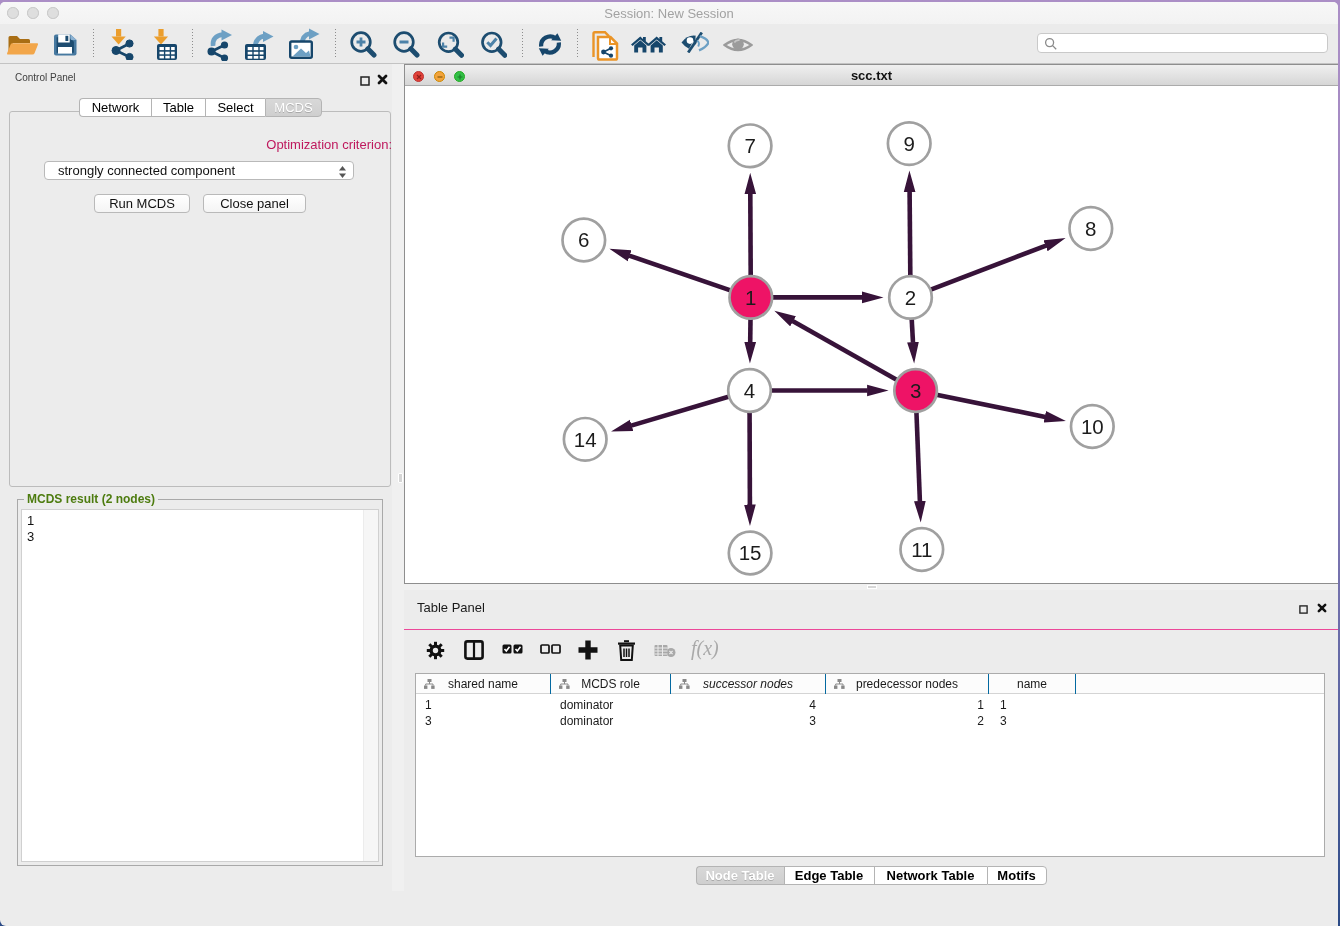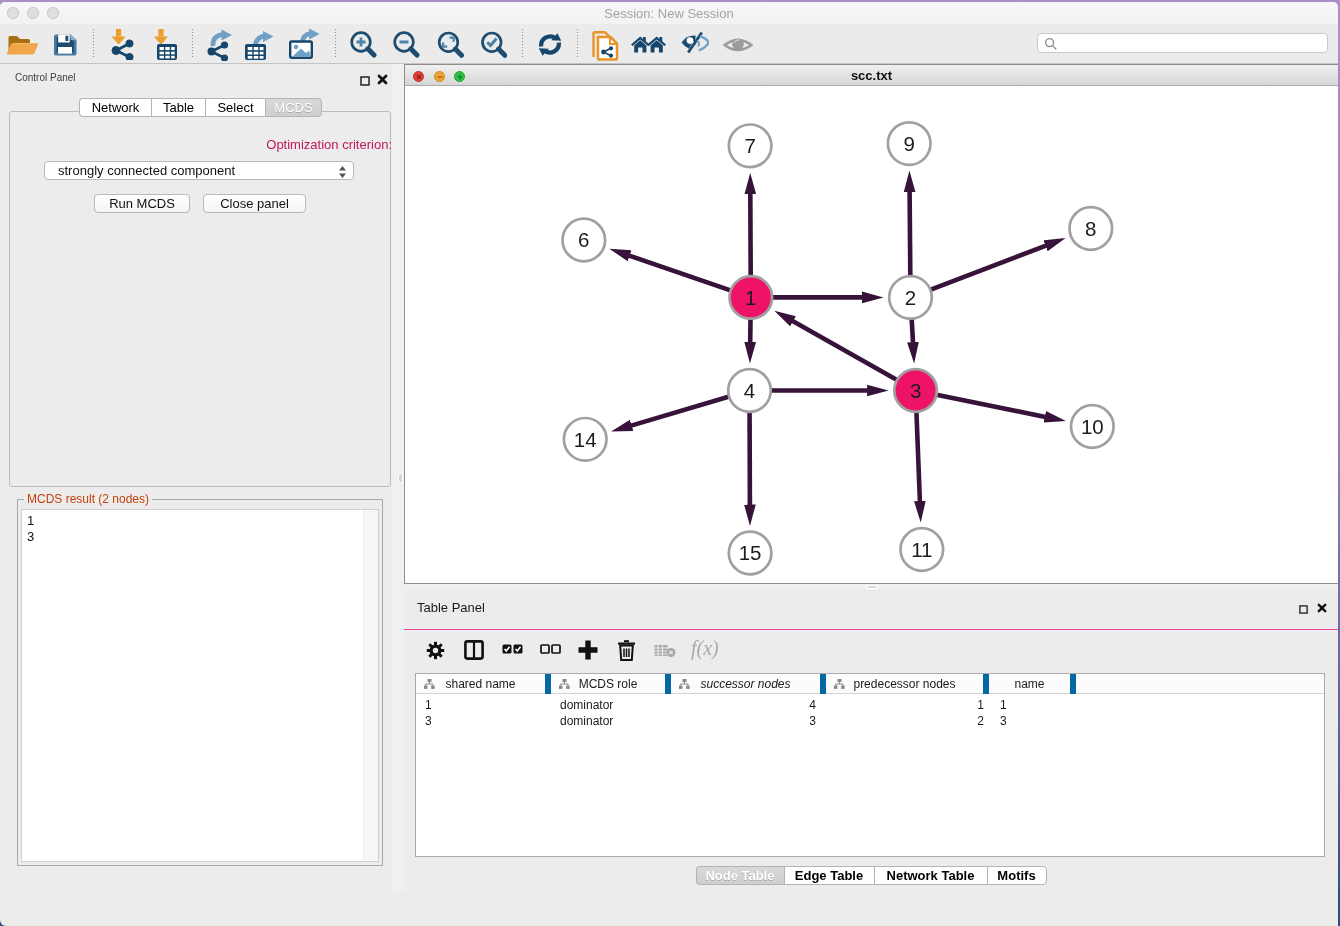--- a/index.html
+++ b/index.html
@@ -24,42 +24,42 @@
 #cptabs { position:absolute; left:79px; top:34px; height:19px; display:flex; }
 .seg { height:19px; border:1px solid #b4b4b4; border-right:none; background:#fff; font-size:13px; color:#000; text-align:center; line-height:18px; }
 .seg.first { border-radius:4px 0 0 4px; }
 .seg.last { border-radius:0 4px 4px 0; border-right:1px solid #b4b4b4; }
 .seg.on { background:linear-gradient(180deg,#d8d8d8,#cfcfcf); color:#fff; text-shadow:0 1px 0 #aaa; }
 #cpbox { position:absolute; left:9px; top:47px; width:382px; height:376px; border:1px solid #bcbcbc; border-radius:3px; background:#ececec; }
 #optlabel { position:absolute; left:0; top:73px; width:100%; text-align:right; font-size:13px; color:#be185d; }
 #cpselect { position:absolute; left:44px; top:97px; width:310px; height:19px; background:#fff; border:1px solid #b9b9b9; border-radius:4px; font-size:13px; color:#111; line-height:17px; padding-left:13px; }
 .pbtn { position:absolute; top:130px; height:19px; background:linear-gradient(180deg,#ffffff,#f4f4f4); border:1px solid #b9b9b9; border-radius:4px; font-size:13px; color:#111; text-align:center; line-height:17px; }
 #mcdsbox { position:absolute; left:17px; top:435px; width:366px; height:367px; border:1px solid #a9a9a9; }
-#mcdsbox .cap { position:absolute; left:6px; top:-8px; background:#ececec; padding:0 3px; font-size:12px; color:#c2410c; }
+#mcdsbox .cap { position:absolute; left:6px; top:-8px; background:#ececec; padding:0 3px; font-size:12px; color:#4d7c0f;font-weight:bold; }
 #mcdsinner { position:absolute; left:3px; top:9px; right:3px; bottom:3px; background:#fff; border:1px solid #d0d0d0; font-size:13px; color:#111; padding:3px 0 0 5px; line-height:16px; }
 #mcdssb { position:absolute; right:0px; top:0px; bottom:0px; width:15px; background:#f6f6f6; border-left:1px solid #ececec; }
 
 #vdiv { position:absolute; left:392px; top:62px; width:12px; bottom:35px; background:#f0f0f0; }
 #vdivh { position:absolute; left:6px; top:409px; width:5px; height:10px; background:#d6d6d6; border:1px solid #fff; border-radius:1px; }
 
 #nwin { position:absolute; left:404px; top:62px; right:0; height:520px; border:1px solid #8e8e8e; border-right:none; background:#fff; }
 #ntit { position:absolute; left:0; top:0; right:0; height:21px; background:linear-gradient(180deg,#f0f0f0,#d6d6d6); border-bottom:1px solid #ababab; }
 #ntit .t { position:absolute; left:0; right:0; top:3px; text-align:center; font-size:13px; font-weight:bold; color:#111; }
 .gl { position:absolute; top:5.5px; width:11px; height:11px; border-radius:50%; font-size:8px; }
 #ncanvas svg { display:block; margin:-1px 0 0 -1px; } #ncanvas { position:absolute; left:0; top:21px; right:0; bottom:0; }
 
 #hdiv { position:absolute; left:404px; right:0; top:582px; height:6px; background:#f0f0f0; }
 #hdivh { position:absolute; left:463px; top:1px; width:10px; height:4px; background:#d6d6d6; border:1px solid #fff; }
 
 #tpanel { position:absolute; left:404px; top:588px; right:0; bottom:35px; background:#ececec; }
 #tphead .t { position:absolute; left:13px; top:10px; font-size:13px; color:#1a1a1a; }
 #ttool { position:absolute; left:0; top:39px; right:0; height:37px; border-top:1px solid #ec4899; }
 #ttable { position:absolute; left:11px; top:83px; right:13px; height:184px; background:#fff; border:1px solid #ababab; font-size:12px; color:#1a1a1a; }
 #thead { position:absolute; left:0; top:0; height:20px; right:0; background:#fcfcfc; border-bottom:1px solid #d4d4d4; }
-.th { position:absolute; top:0; height:20px; border-right:6px solid #0369a1; text-align:center; line-height:20px; }
+.th { position:absolute; top:0; height:20px; border-right:1px solid #0369a1; text-align:center; line-height:20px; }
 .th svg { position:absolute; left:8px; top:5px; }
 .td { position:absolute; height:16px; line-height:16px; }
 #ttabs { position:absolute; left:0; right:0; top:276px; height:19px; text-align:center; }
 #ttabs .row { display:inline-flex;font-weight:bold; }
 
 #sbar { position:absolute; left:0; right:0; bottom:0; height:35px; background:#ececec; border-top:1px solid #c8c8c8; }
 #listbtn { position:absolute; left:10px; top:8px; width:29px; height:21px; background:#fdfdfd; border:1px solid #a9a9a9; }
 #membtn { position:absolute; right:9px; top:6px; width:74px; height:23px; background:#f6f6f6; border:1px solid #b3b3b3; font-size:13px; color:#111; }
 #membtn .dot { position:absolute; left:6.5px; top:4.5px; width:12.5px; height:12.5px; border-radius:50%; background:#1c9136; }
 #membtn .t { position:absolute; left:24px; top:3.5px; }

